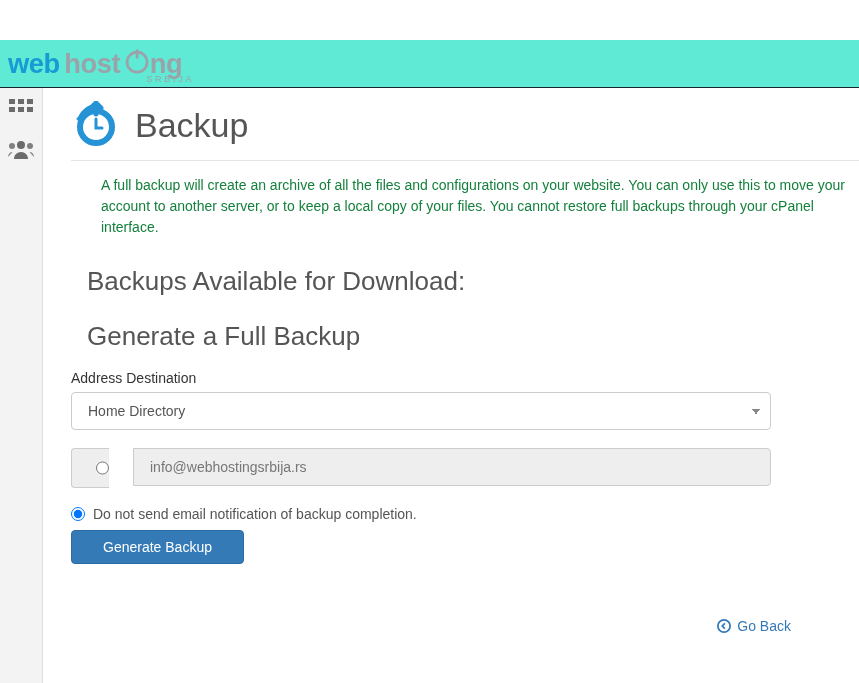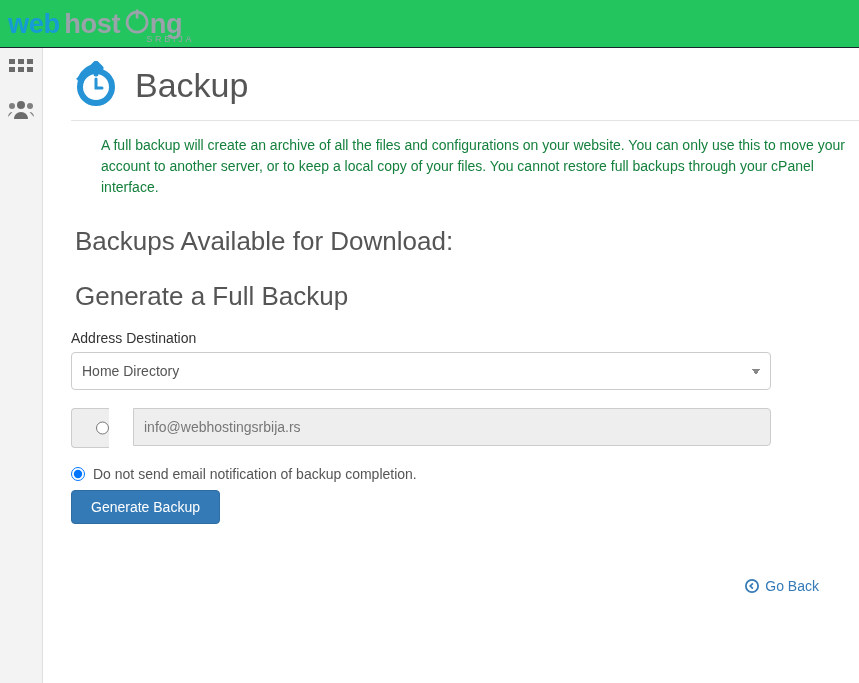--- a/index.html
+++ b/index.html
@@ -5,25 +5,26 @@
   * { box-sizing: border-box; margin: 0; padding: 0; }
   html, body { height: 100%; }
   body {
     font-family: -apple-system, BlinkMacSystemFont, "Segoe UI", Arial, sans-serif;
     font-size: 14px;
     color: #555;
     background: #fff;
   }
   .topbar {
     height: 48px;
-    background: #22c55e;
+    background: #5eead4;
     display: flex;
     align-items: center;
     padding: 16px 8px;
     border-bottom: 1px solid #1a242f;
+    margin-top: 40px;
   }
   .logo { height: 40px; display:flex; align-items:center; }
   .logo svg { height: 40px; width: auto; }
   .logo-text {
     font-family: Arial, sans-serif;
     font-size: 30px;
     font-weight: 700;
     letter-spacing: -0.5px;
     line-height: 1;
   }
@@ -63,29 +64,29 @@
     color:#2593d6;
     display:flex; align-items:center; justify-content:center;
   }
   h1.page-title {
     font-size: 34px;
     font-weight: 400;
     color: #555;
   }
   .divider { border-top:1px solid #e4e4e4; margin: 4px 0 14px 0; }
   p.intro { color:#15803d; line-height:1.5; margin-bottom: 28px; margin-left: 30px; }
-  h2.section { font-size: 26px; font-weight:400; color:#555; margin: 24px 4px 18px; }
+  h2.section { font-size: 26px; font-weight:400; color:#555; margin: 24px 16px 18px; }
   .field { margin-bottom: 18px; }
   .field-label { color:#333; margin-bottom:6px; display:block; }
   select.form-control, .input-group input {
     width: 100%;
     height: 38px;
     border: 1px solid #ccc;
     border-radius: 4px;
-    padding: 0 10px;
+    padding: 0 16px;
     font-size: 14px;
     background:#fff;
     color:#555;
   }
   select.form-control { appearance: none; -webkit-appearance:none; background-image: linear-gradient(45deg, transparent 50%, #888 50%), linear-gradient(-45deg, transparent 50%, #888 50%); background-position: right 14px center, right 9px center; background-size: 5px 5px; background-repeat:no-repeat; }
   .input-group { display:flex; width:100%; }
   .input-addon {
     width: 40px;
     border:1px solid #ccc;
     border-right:none;
@@ -99,28 +100,28 @@
     color:#777;
     margin-left:24px;
   }
   .radio-line { display:flex; align-items:center; gap:8px; margin: 4px 0 8px; color:#555;}
   .radio-line input[type=radio]{ width:14px; height:14px;}
   .btn-primary {
     background:#337ab7;
     color:#fff;
     border:1px solid #2e6da4;
     border-radius:4px;
-    padding: 8px 19px;
+    padding: 8px 31px;
     font-size:14px;
     cursor:pointer;
   }
   .footer-link {
     margin-top: 54px;
     text-align: right;
-    padding-right: 40px;
+    padding-right: 68px;
   }
   .footer-link a {
     color:#337ab7;
     text-decoration:none;
     display:inline-flex; align-items:center; gap:6px;
     cursor:pointer;
   }
   .footer-link a svg { width:14px; height:14px; }
   .form-area { max-width: 700px; }
 </style>

